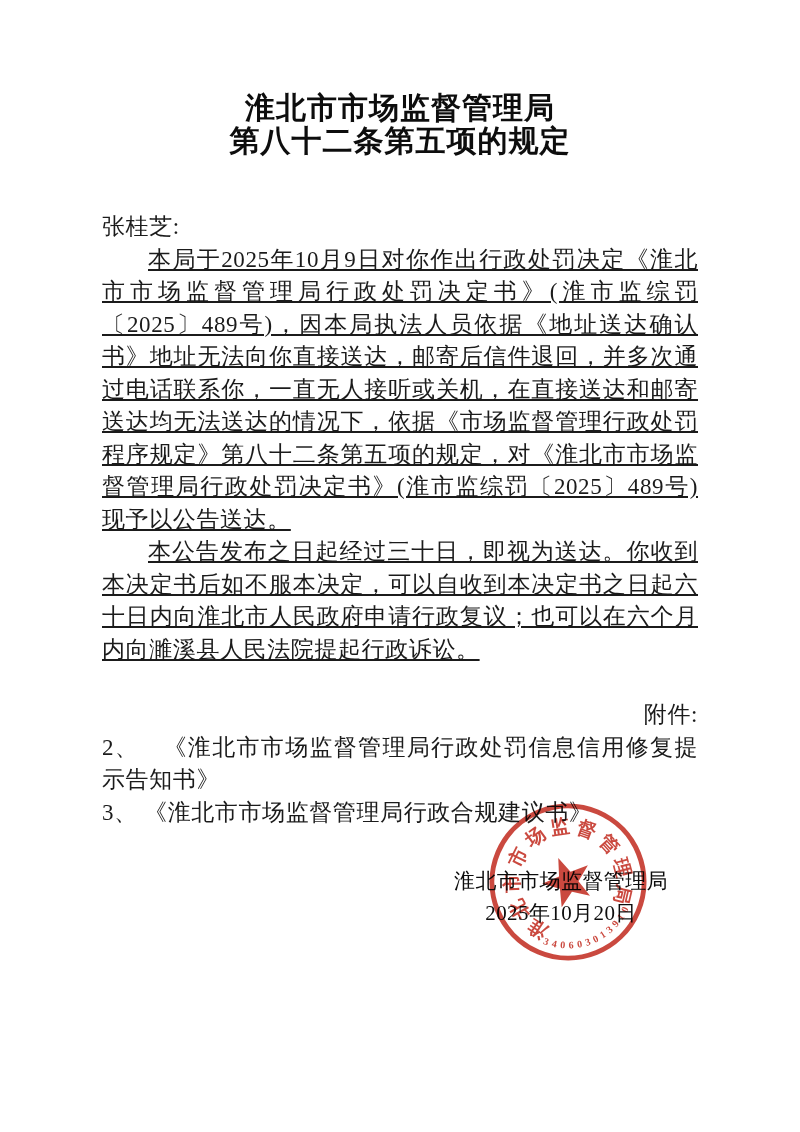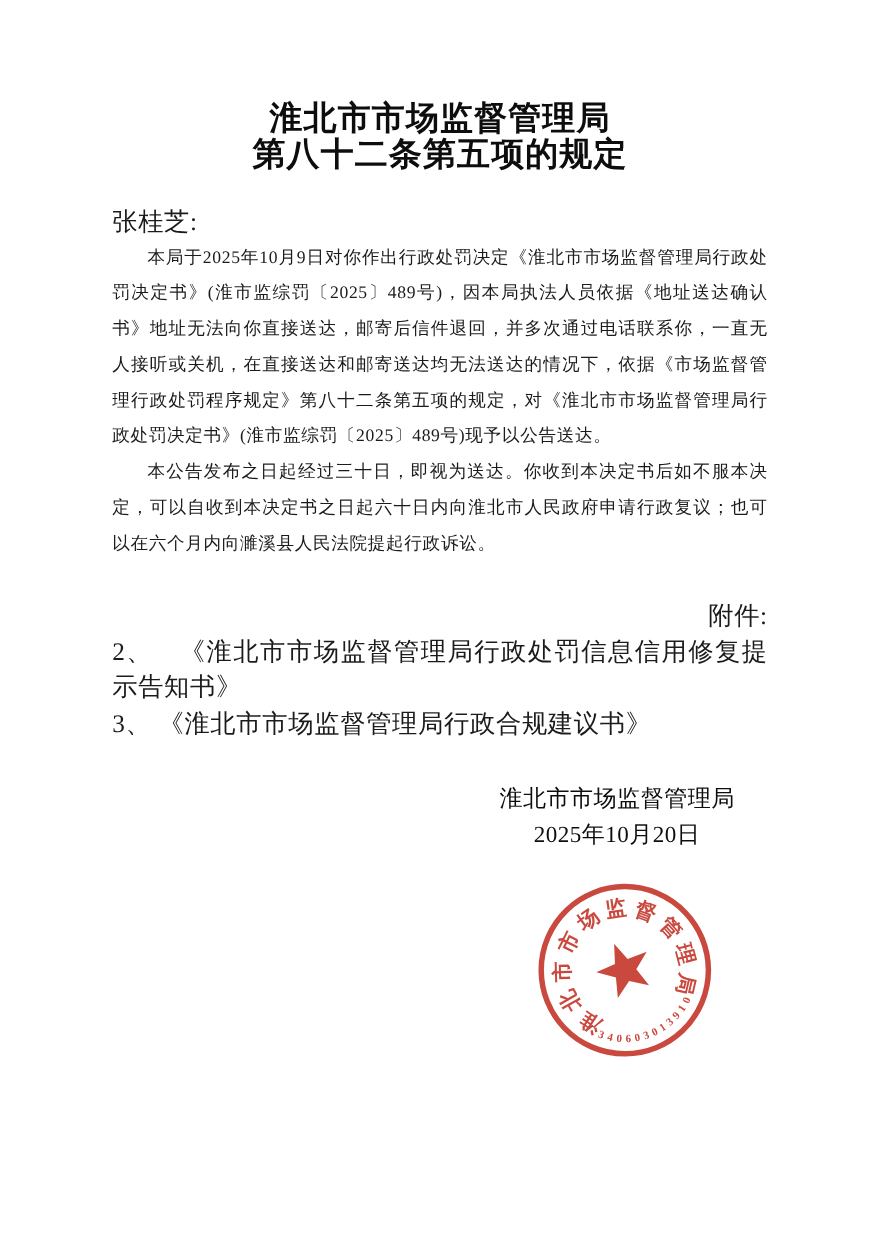--- a/index.html
+++ b/index.html
@@ -2,23 +2,23 @@
 <html><head>
 <meta charset="utf-8">
 <style>
   html,body{margin:0;padding:0;background:#ffffff;}
   body{width:800px;height:1132px;position:relative;overflow:hidden;
        font-family:"Liberation Serif","DejaVu Serif",serif;color:#1b1b1b;}
   .doc{position:relative;width:800px;height:1132px;box-sizing:border-box;
        padding:91px 102px 0 102px;}
   .title-block{text-align:center;font-family:"Liberation Sans","DejaVu Sans",sans-serif;
        font-weight:bold;font-size:30px;line-height:33px;letter-spacing:1px;color:#0d0d0d;}
-  .salutation{margin-top:29px;font-size:23px;line-height:32.5px;letter-spacing:0.6px;}
-  .body-text p{margin:0;font-size:16px;line-height:32.5px;letter-spacing:0.6px;
-       text-indent:2em;text-align:justify;}
+  .salutation{margin-top:54px;font-size:23px;line-height:32.5px;letter-spacing:0.6px;}
+  .body-text p{margin:0;font-size:23px;line-height:32.5px;letter-spacing:0.6px;
+       text-indent:2em;text-align:justify;text-decoration:underline;}
   .attachments{margin-top:33px;font-size:23px;line-height:32.5px;letter-spacing:0.6px;}
   .attachments .att-label{margin:0;text-align:right;}
   .attachments .att-item{margin:0;text-align:justify;}
   .signature{margin-top:36px;text-align:right;padding-right:30px;}
   .sig-inner{display:inline-block;text-align:center;font-size:21px;line-height:32px;
        letter-spacing:0.4px;color:#0d0d0d;}
   .seal{position:absolute;left:483px;top:797px;width:170px;height:170px;
        mix-blend-mode:multiply;opacity:0.9;pointer-events:none;}
   .seal svg{width:100%;height:100%;}
   .seal text{font-family:"Liberation Serif","DejaVu Serif",serif;font-weight:bold;}

